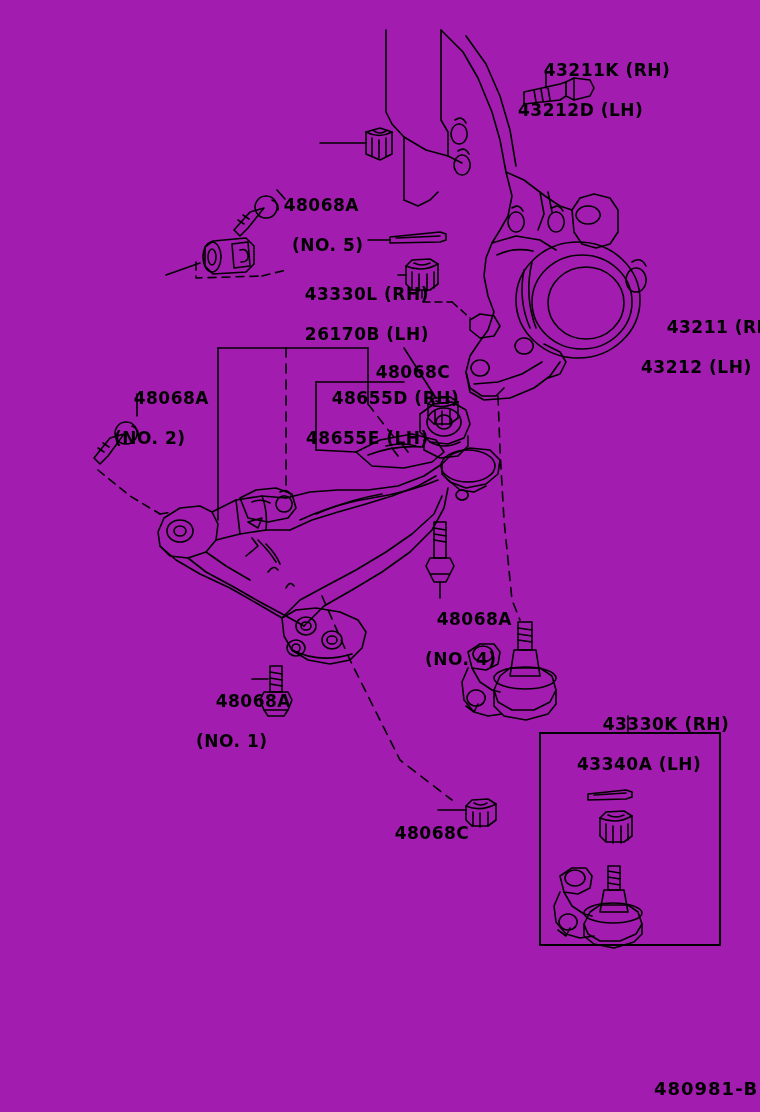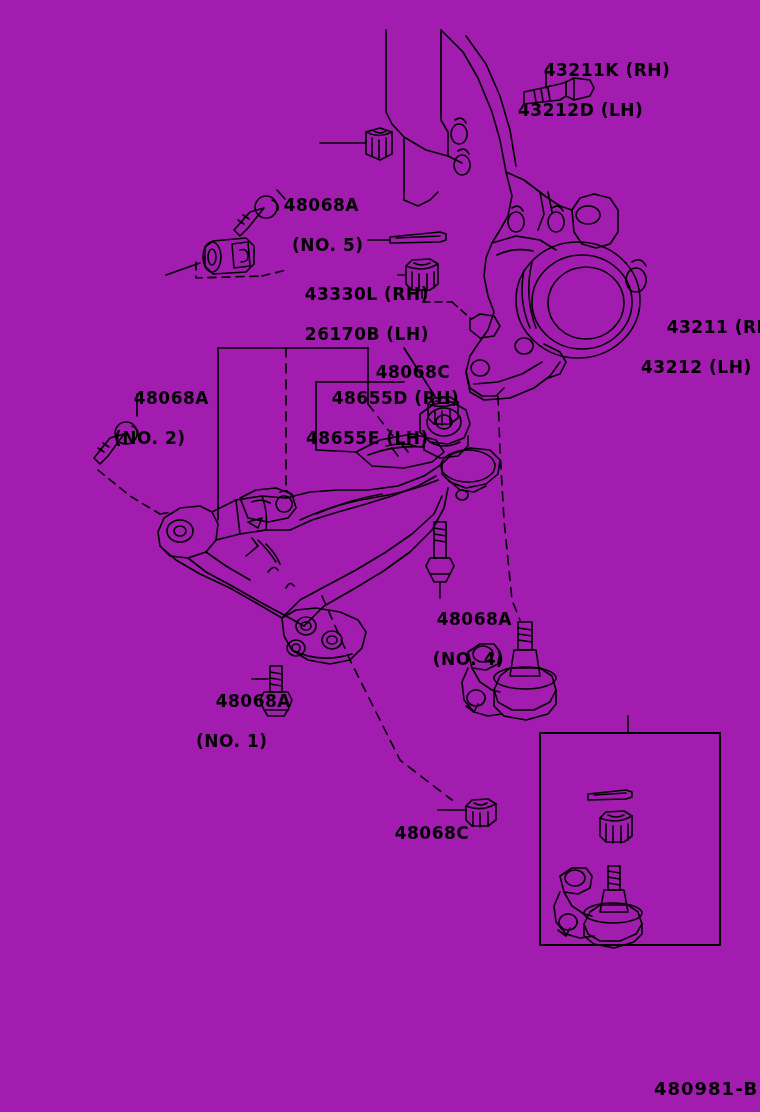--- a/index.html
+++ b/index.html
@@ -354,28 +354,32 @@
     <span class="sub">48655E (LH)</span>
   </div>
 
   <div class="lbl" style="left:108px; top:368px;">
     <span>48068A</span>
     <span class="sub" style="margin-left:6px;">(NO. 2)</span>
   </div>
 
   <div class="lbl" style="left:411px; top:589px;">
     <span>48068A</span>
-    <span class="sub" style="margin-left:14px;text-align:center;">(NO. 4)</span>
+    <span class="sub" style="margin-left:14px;">(NO. 4)</span>
   </div>
 
   <div class="lbl" style="left:190px; top:671px;">
     <span>48068A</span>
     <span class="sub" style="margin-left:6px;">(NO. 1)</span>
   </div>
 
+  <div class="lbl" style="left:577px; top:694px;">
+    <span>43330K (RH)</span>
+    <span class="sub">43340A (LH)</span>
+  </div>
 
   <div class="lbl" style="left:369px; top:803px;">
     <span>48068C</span>
   </div>
 
   <div class="foot" style="left:654px; top:1078px;">480981-B</div>
 
 </div>
 
 </body></html>

